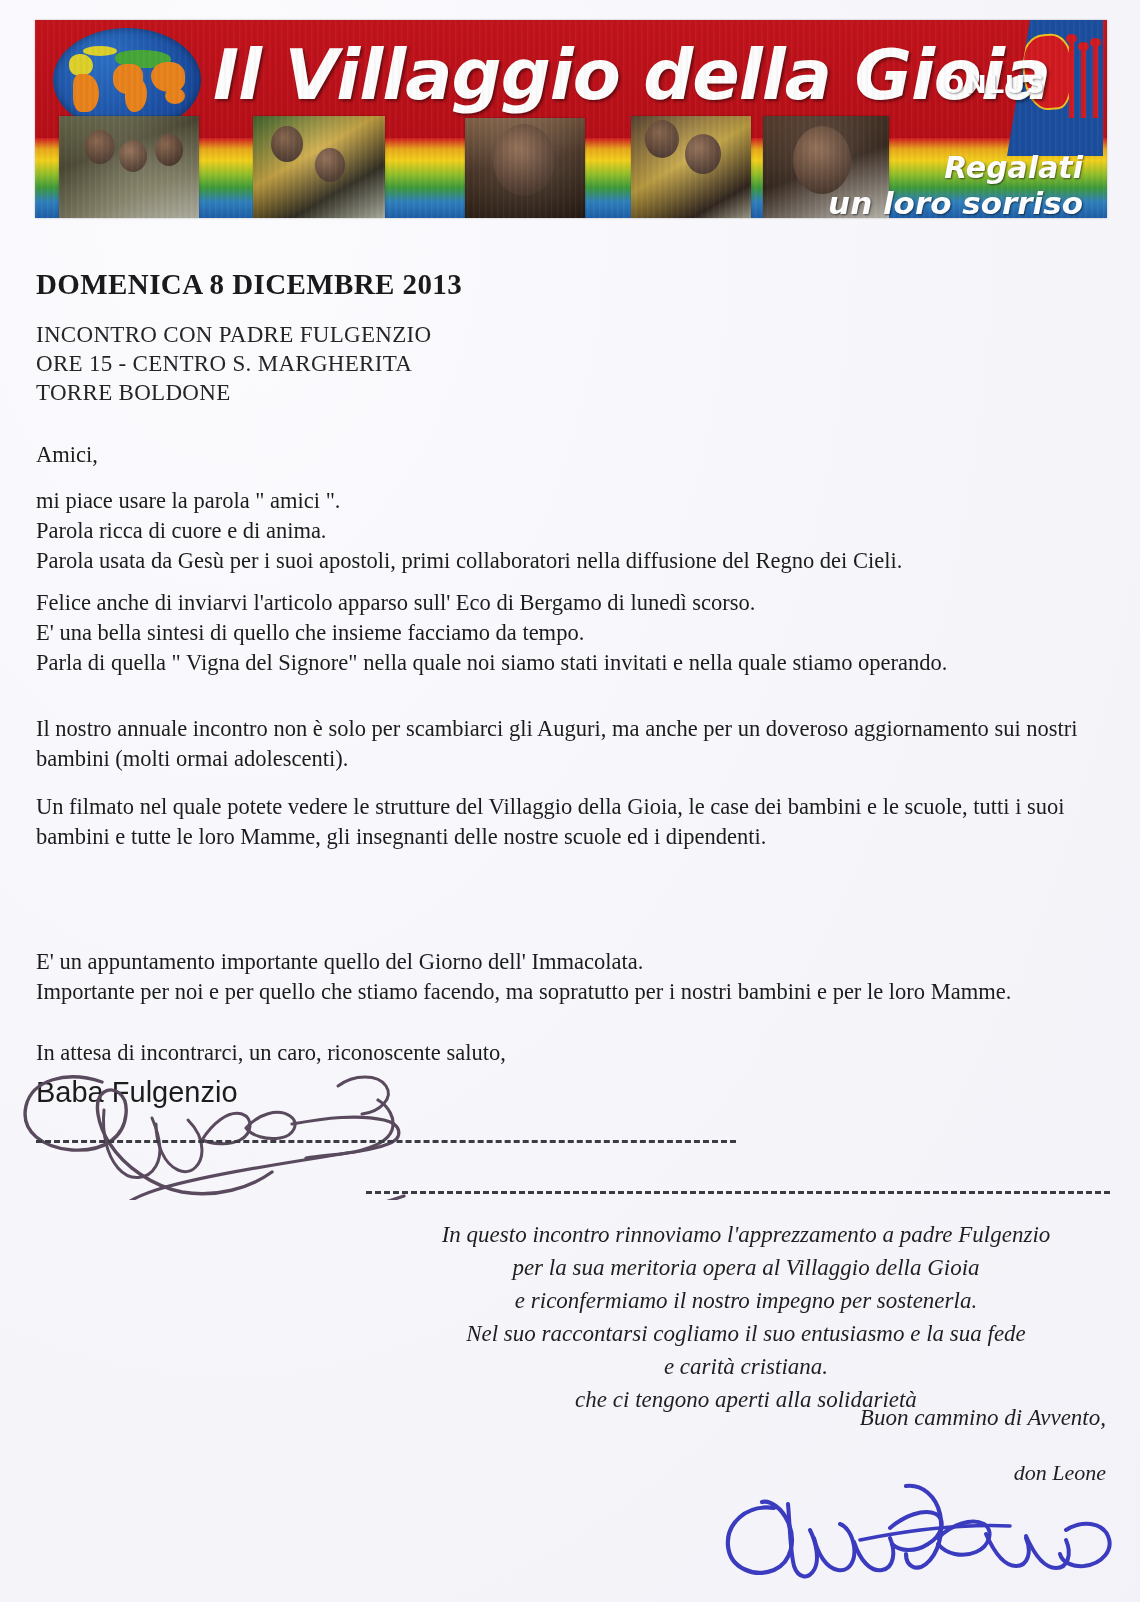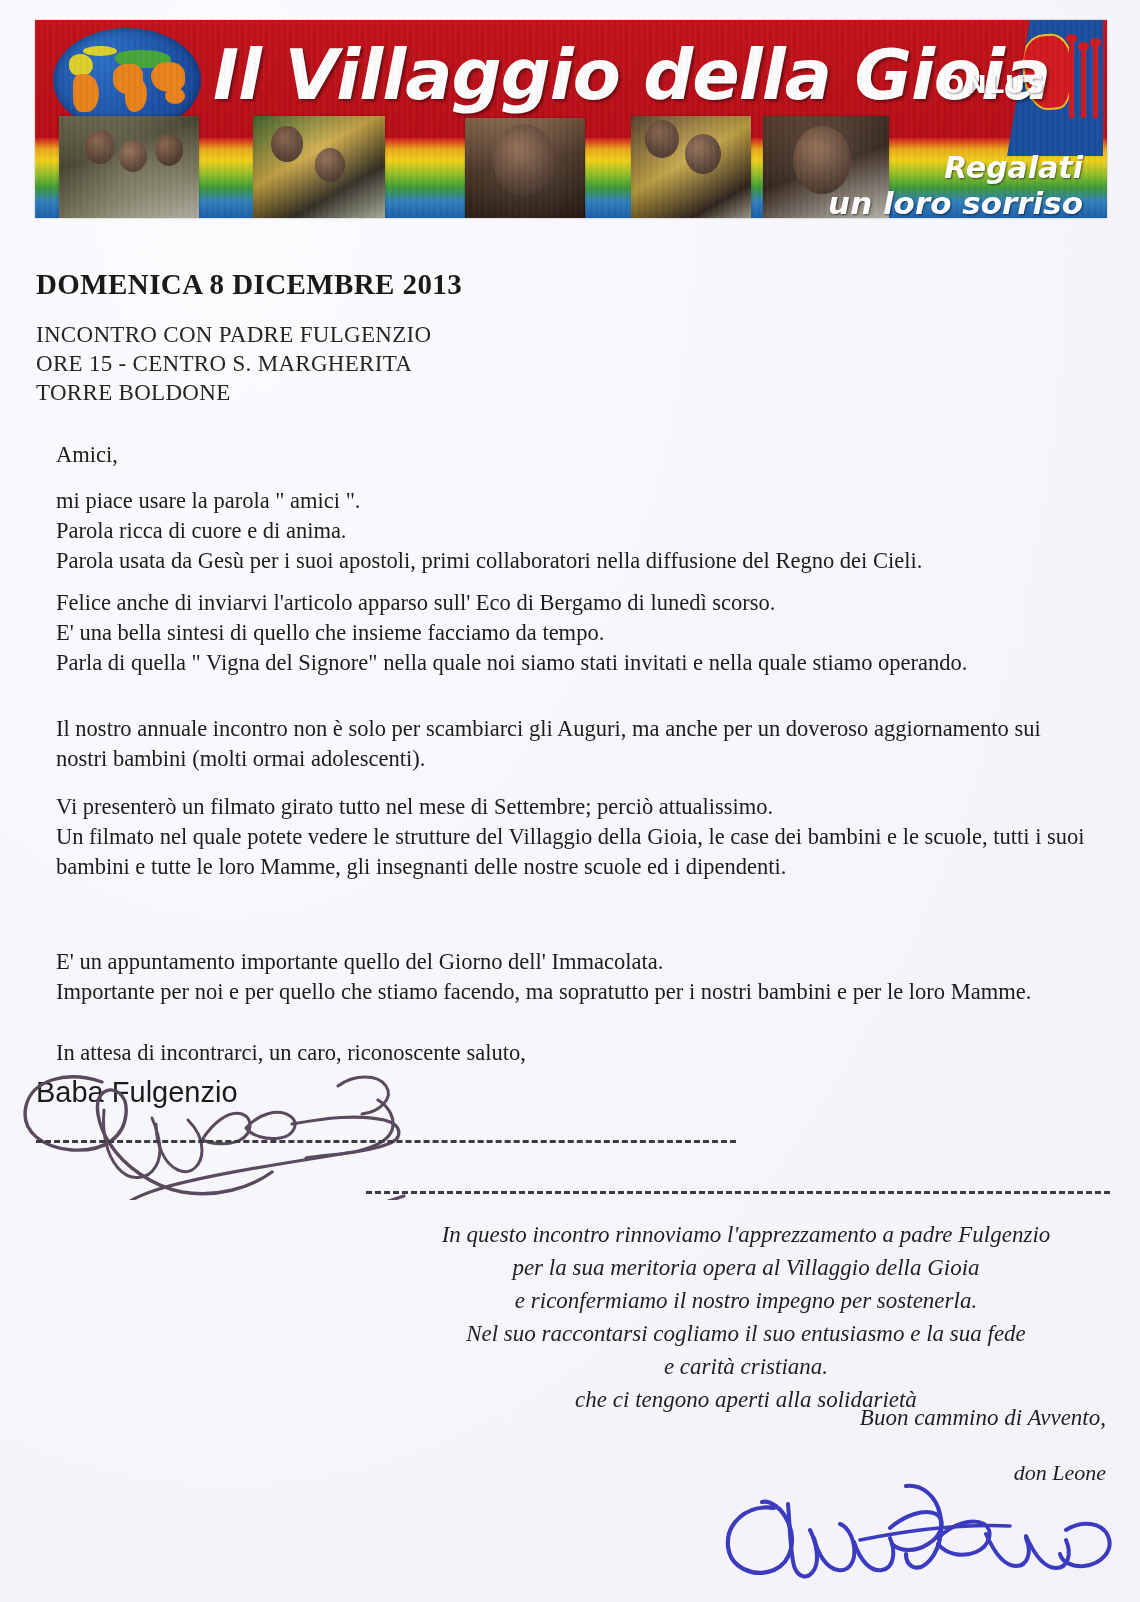--- a/index.html
+++ b/index.html
@@ -199,21 +199,21 @@
   .body-txt {
     position: absolute;
     left: 36px;
     width: 1060px;
     font-family: "Liberation Serif", serif;
     font-size: 22.5px;
     line-height: 30px;
     color: #1c1c1c;
   }
   .body-txt p { margin: 0 0 20px 0; }
-  .body-txt p.tight { margin-bottom: 0; margin-left: 20px; }
+  .body-txt p.tight { margin-bottom: 0; }
 
   .greet { top: 440px; }
   .blk1  { top: 486px; }
   .blk2  { top: 588px; }
   .blk3  { top: 714px; }
   .blk4  { top: 792px; }
   .blk5  { top: 947px; }
   .blk6  { top: 1038px; }
 
   .sig-name {
@@ -364,21 +364,20 @@
       <p class="tight">Il nostro annuale incontro non è solo per scambiarci gli Auguri, ma anche per un doveroso aggiornamento sui nostri bambini (molti ormai adolescenti).</p>
     </div>
 
     <div class="body-txt blk2">
       <p class="tight">Felice anche di inviarvi l'articolo apparso sull' Eco di Bergamo di lunedì scorso.</p>
       <p class="tight">E' una bella sintesi di quello che insieme facciamo da tempo.</p>
       <p class="tight">Parla di quella " Vigna del Signore"  nella quale noi siamo stati invitati e nella quale stiamo operando.</p>
     </div>
 
     <div class="body-txt blk4">
-      <p class="tight">Vi presenterò un filmato girato tutto nel mese di Settembre; perciò attualissimo.</p>
       <p class="tight">Un filmato nel quale potete vedere le strutture del Villaggio della Gioia, le case dei bambini e le scuole, tutti i suoi bambini e tutte le loro Mamme, gli insegnanti delle nostre scuole ed i dipendenti.</p>
     </div>
 
     <div class="body-txt blk5">
       <p class="tight">E' un appuntamento importante quello del Giorno dell' Immacolata.</p>
       <p class="tight">Importante per noi e per quello che stiamo facendo, ma sopratutto per i nostri bambini e per le loro Mamme.</p>
     </div>
 
     <div class="body-txt blk6">
       <p class="tight">In attesa di incontrarci, un caro, riconoscente saluto,</p>

